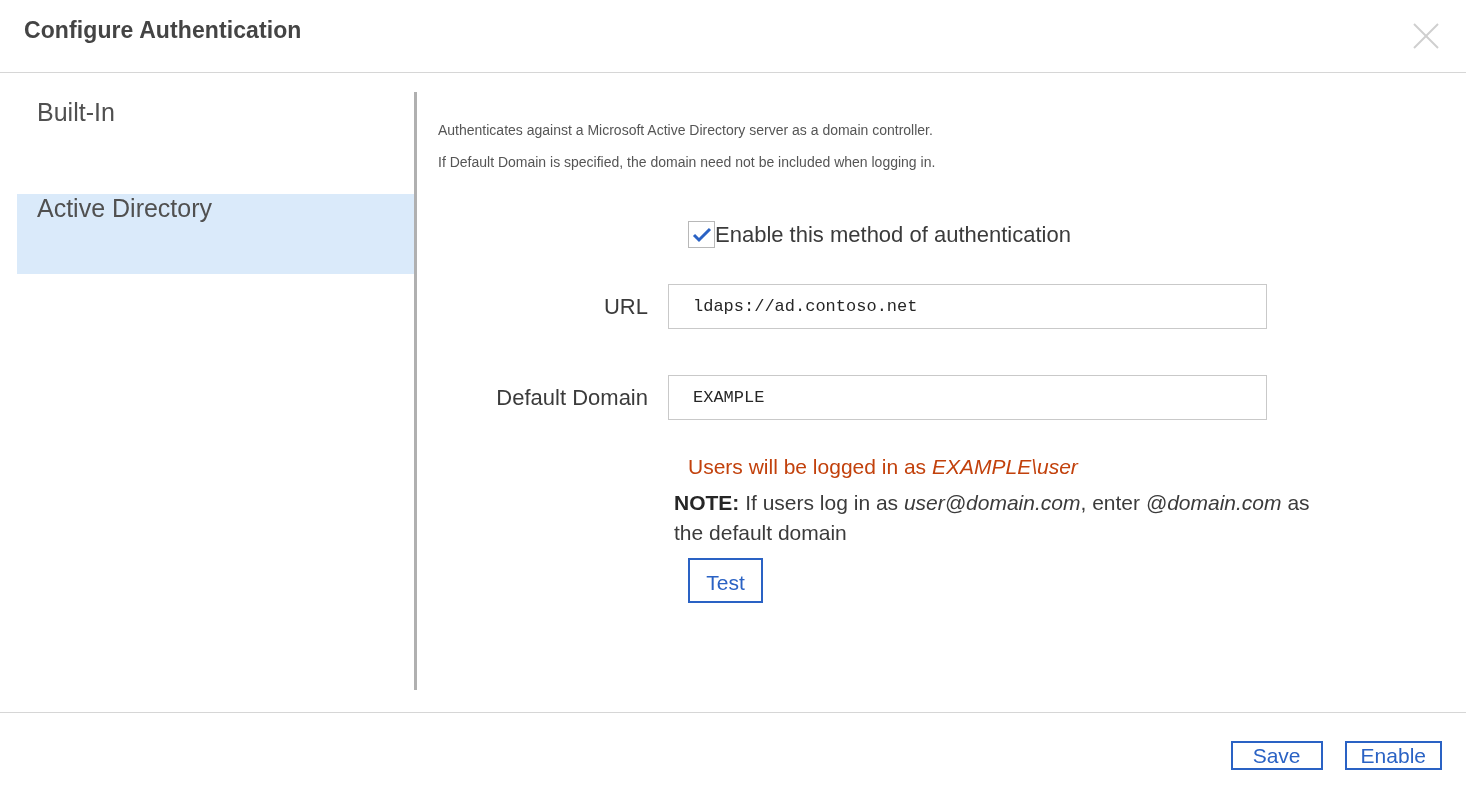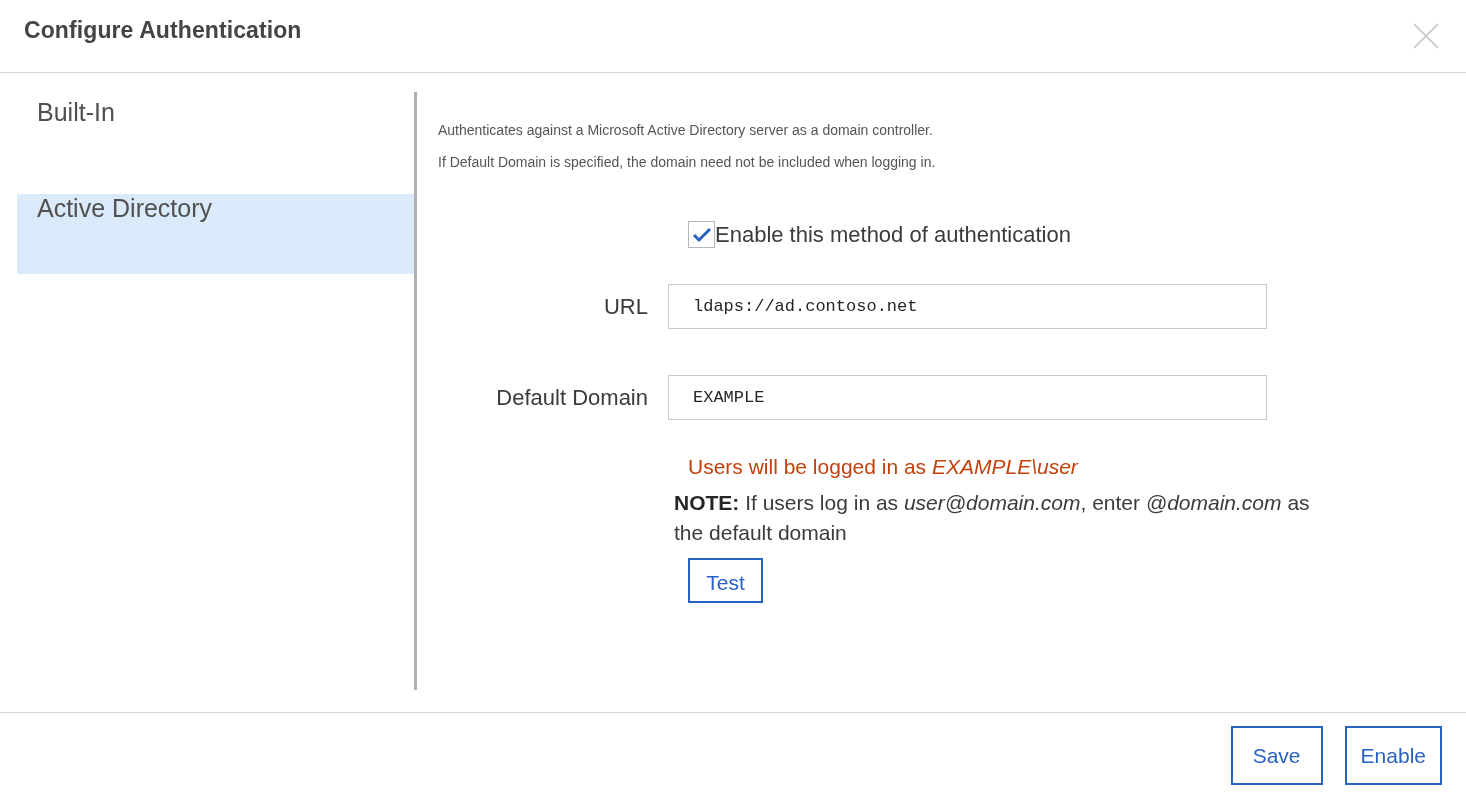--- a/index.html
+++ b/index.html
@@ -232,21 +232,21 @@
     height: 86px;
     flex: 0 0 86px;
     border-top: 1px solid #d6d6d6;
     box-sizing: border-box;
     display: flex;
     align-items: center;
     justify-content: flex-end;
     padding-right: 24px;
   }
   .footer-button {
-    height: 59px;
+    height: 29px;
     min-width: 92px;
     box-sizing: border-box;
     border: 2px solid #2a62c4;
     background: #ffffff;
     color: #2a62c4;
     font-family: "Liberation Sans", sans-serif;
     font-size: 21px;
     line-height: 1;
     cursor: pointer;
     border-radius: 0;

